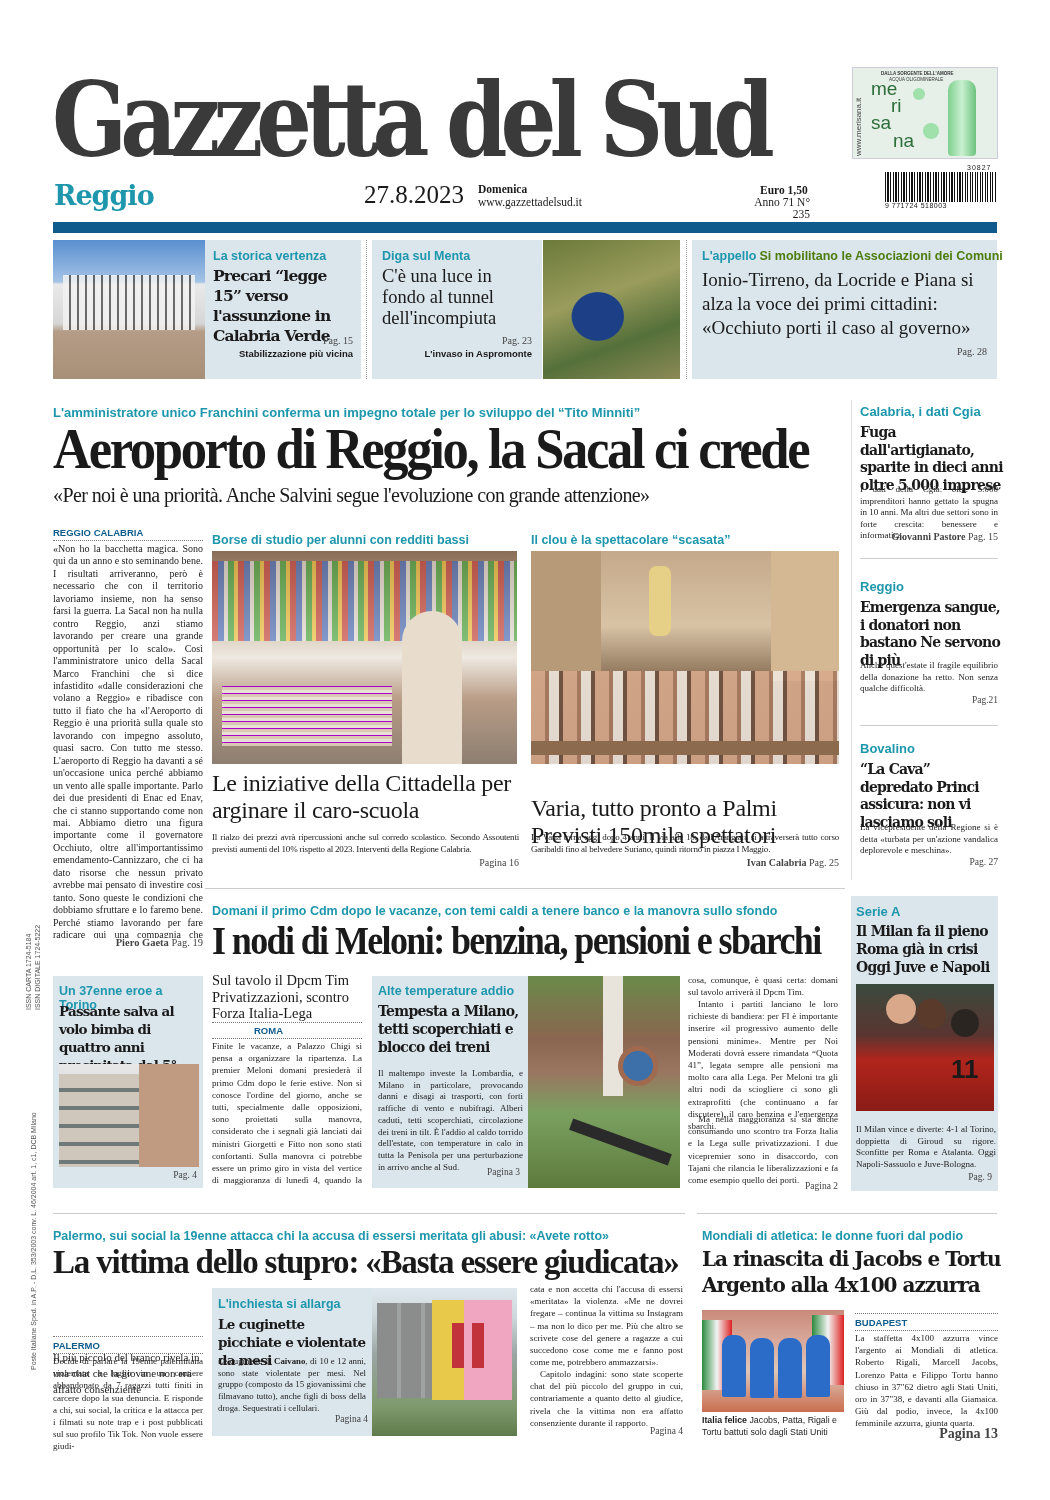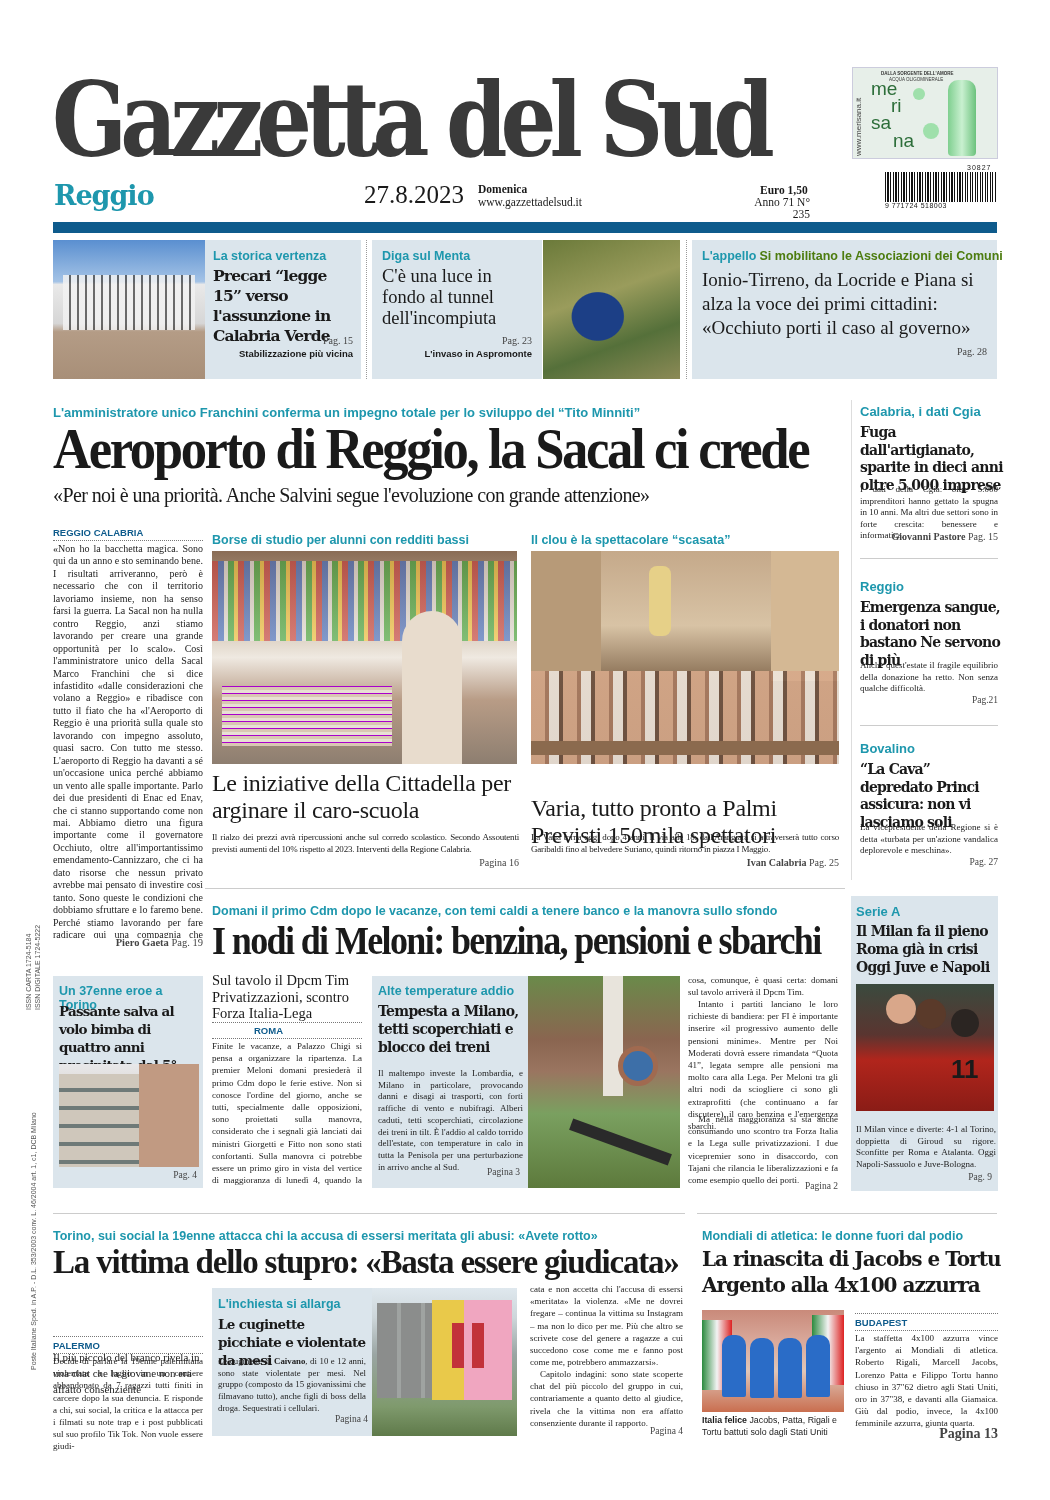--- a/index.html
+++ b/index.html
@@ -192,21 +192,21 @@
     <div class="abs" style="left:30px;top:10px;width:30px;height:30px;border-radius:50%;background:#d9a78a;"></div>
     <div class="abs" style="left:60px;top:15px;width:30px;height:30px;border-radius:50%;background:#5a3a2a;"></div>
     <div class="abs" style="left:95px;top:25px;width:28px;height:28px;border-radius:50%;background:#2b2522;"></div>
     <div class="abs sans" style="left:95px;top:70px;font-size:26px;font-weight:bold;color:#1a1a1a;">11</div>
   </div>
   <div class="abs body-text" style="left:5px;top:228px;width:140px;font-size:9px;line-height:11.7px;">Il Milan vince e diverte: 4-1 al Torino, doppietta di Giroud su rigore. Sconfitte per Roma e Atalanta. Oggi Napoli-Sassuolo e Juve-Bologna.</div>
   <div class="abs pag" style="right:6px;top:276px;font-size:9.5px;">Pag. 9</div>
 </div>
 
 <div class="abs" style="left:53px;top:1213px;width:632px;border-top:1px solid #ccc;"></div>
-<div class="abs kicker" style="left:53px;top:1229px;font-size:12.5px;">Torino, sui social la 19enne attacca chi la accusa di essersi meritata gli abusi: «Avete rotto»</div>
+<div class="abs kicker" style="left:53px;top:1229px;font-size:12.5px;">Palermo, sui social la 19enne attacca chi la accusa di essersi meritata gli abusi: «Avete rotto»</div>
 <div class="abs lserif" style="left:53px;top:1242px;font-size:33px;line-height:40px;font-weight:bold;letter-spacing:-1.2px;white-space:nowrap;">La vittima dello stupro: «Basta essere giudicata»</div>
 
 <div class="abs lserif" style="left:53px;top:1349px;width:150px;font-size:11px;line-height:16px;">Il più piccolo del branco rivela in una chat che la giovane non era affatto consenziente</div>
 <div class="abs dotted" style="left:53px;top:1336px;width:150px;"></div>
 <div class="abs sans" style="left:53px;top:1340px;font-size:9.5px;font-weight:bold;color:#0e5b8c;">PALERMO</div>
 <div class="abs dotted" style="left:53px;top:1353px;width:150px;"></div>
 <div class="abs body-text" style="left:53px;top:1355px;width:150px;font-size:9px;line-height:12.2px;">Decide di parlare la 19enne palermitana violentata a luglio in un cantiere abbandonato da 7 ragazzi tutti finiti in carcere dopo la sua denuncia. E risponde a chi, sui social, la critica e la attacca per i filmati su note trap e i post pubblicati sul suo profilo Tik Tok. Non vuole essere giudi-</div>
 
 <div class="box" style="left:212px;top:1288px;width:164px;height:148px;">
   <div class="abs kicker" style="left:6px;top:9px;font-size:12.5px;">L'inchiesta si allarga</div>

